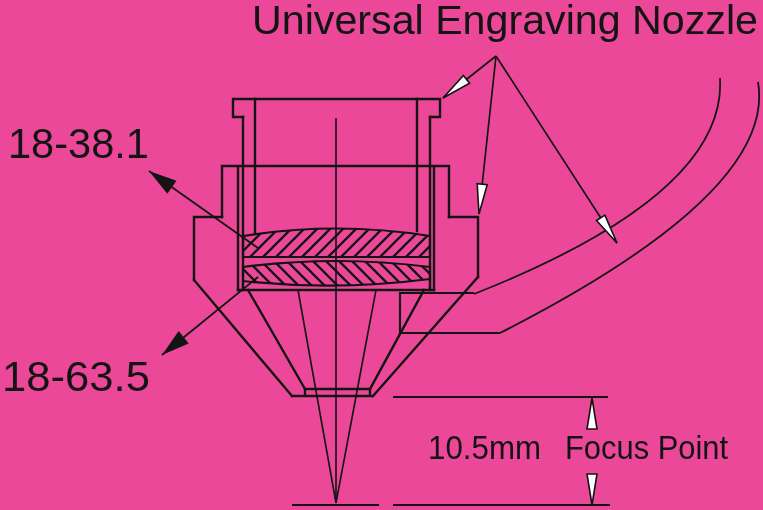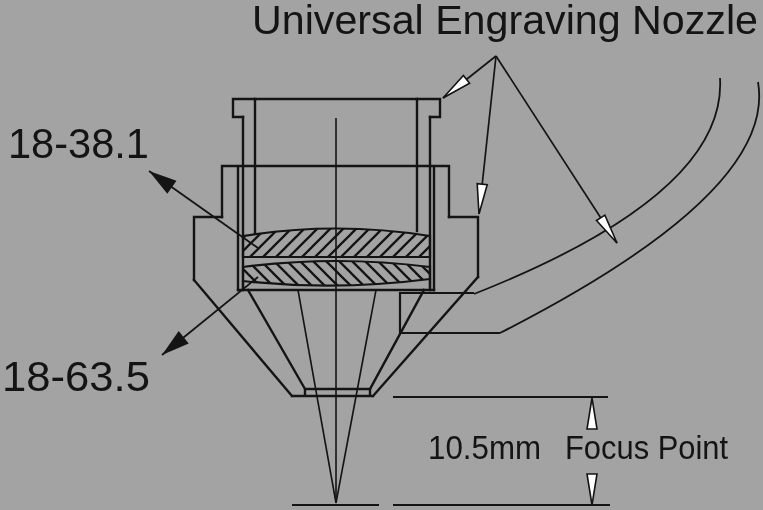--- a/index.html
+++ b/index.html
@@ -1,16 +1,16 @@
 <!DOCTYPE html>
 <html><head>
 <meta charset="utf-8">
 <style>
   html,body{margin:0;padding:0;background:#ffffff;}
-  #stage{position:relative;width:763px;height:510px;background:#a3a3a3;overflow:hidden;
+  #stage{position:relative;width:763px;height:510px;background:#ec4899;overflow:hidden;
          font-family:"Liberation Sans", sans-serif;}
   svg text{fill:#141414;}
   .t-title{font-size:41px;}
   .t-label{font-size:42px;}
   .t-dim{font-size:33px;}
 </style>
 </head>
 <body>
 
 <div id="stage">

